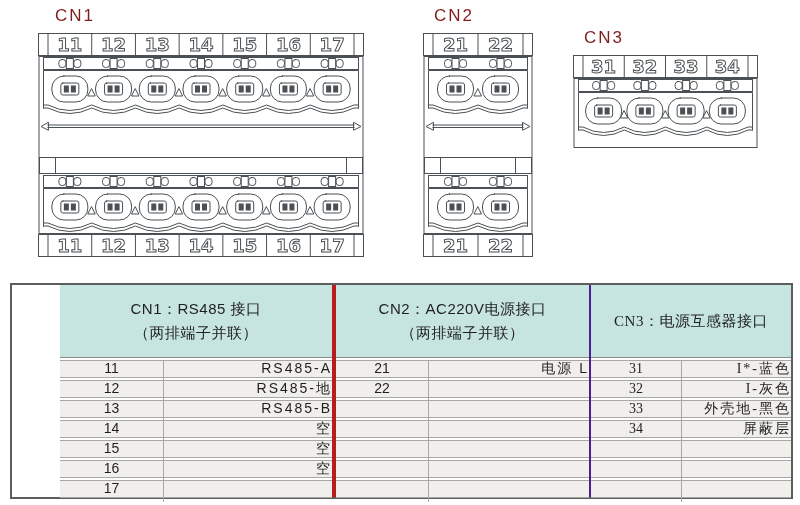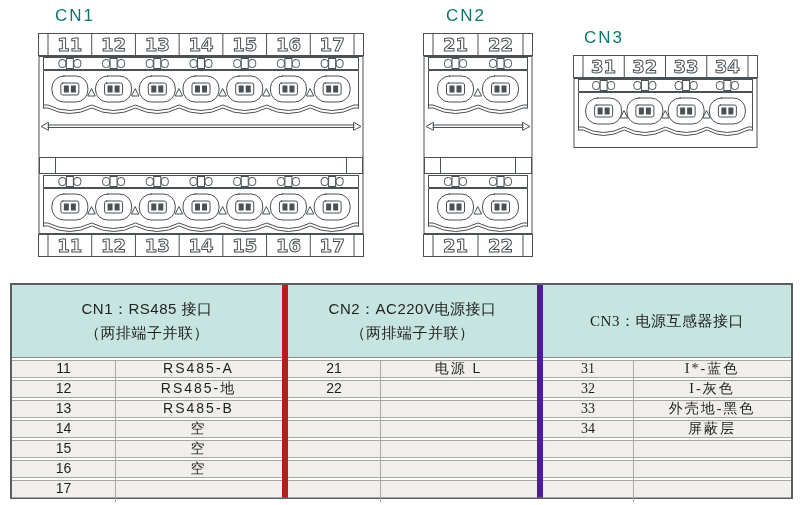--- a/index.html
+++ b/index.html
@@ -5,61 +5,61 @@
   html,body{margin:0;padding:0;}
   body{
     width:800px;height:505px;background:#ffffff;
     font-family:"Liberation Sans","DejaVu Sans",sans-serif;
     position:relative;overflow:hidden;color:#1f1f1f;
   }
   .page{position:absolute;inset:0;}
 
   
   .conn-label{
-    position:absolute;font-size:17px;letter-spacing:2px;color:#0f766e;
+    position:absolute;font-size:17px;letter-spacing:2px;color:#7f1d1d;
   }
   .cn-svg{position:absolute;stroke-linecap:square;}
   .cn-svg .ln{stroke:#4b5054;stroke-width:1;fill:none;}
   .cn-svg .sq{fill:#4b5054;stroke:none;}
   .cn-svg text{fill:#141414;stroke:none;font-family:"DejaVu Sans","Liberation Sans",sans-serif;
     font-size:18px;font-weight:bold;text-anchor:middle;}
 
   
   .term-table{
     position:absolute;left:10px;top:283px;width:783px;height:216px;
     border:2px solid #5d5d60;background:#ffffff;display:flex;box-sizing:border-box;
   }
   .tgroup{position:relative;box-sizing:border-box;height:100%;}
-  .tgroup.g0{width:276px;border-right:6px solid #b91c1c;}
-  .tgroup.g1{width:255px;border-right:6px solid #4c1d95;}
+  .tgroup.g0{width:276px;border-right:4px solid #b91c1c;margin-left:48px;}
+  .tgroup.g1{width:255px;border-right:2px solid #4c1d95;}
   .tgroup.g2{flex:1;font-family:Liberation Serif, serif;}
   .thead{
     height:72px;background:var(--header-bg,#c6e4e0);
     border-bottom:1px solid #8a8a88;
     display:flex;flex-direction:column;justify-content:center;align-items:center;
     gap:5px;font-size:15px;letter-spacing:0.5px;
   }
   .thead div:empty{display:none;}
   .trows{position:relative;}
   .trow{
     height:16px;margin-top:2px;background:var(--row-bg,#f1efec);
     border-top:1px solid #a9a7a3;border-bottom:1px solid #a9a7a3;
     display:flex;font-size:14px;line-height:15px;
   }
   .pin{text-align:center;}
-  .desc{flex:1;text-align:center;letter-spacing:2px;}
+  .desc{flex:1;text-align:right;letter-spacing:2px;}
   .col-div{position:absolute;top:0;width:1px;background:#a9a7a3;}
 </style>
 </head>
 <body>
 
 <div class="page">
 
   <div class="conn-label" style="left:55px;top:6px">CN1</div>
-  <div class="conn-label" style="left:446px;top:6px">CN2</div>
+  <div class="conn-label" style="left:434px;top:6px">CN2</div>
   <div class="conn-label" style="left:584px;top:28px">CN3</div>
 
   <svg class="cn-svg" style="left:38px;top:33px" width="326" height="225">
       <g class="ln">
         <rect x="0.5" y="0.5" width="325" height="22" class="ln"></rect>
         <line x1="10" y1="0.5" x2="10" y2="22.5" class="ln"></line>
         <line x1="53.714285714285715" y1="0.5" x2="53.714285714285715" y2="22.5" class="ln"></line>
         <line x1="97.42857142857143" y1="0.5" x2="97.42857142857143" y2="22.5" class="ln"></line>
         <line x1="141.14285714285714" y1="0.5" x2="141.14285714285714" y2="22.5" class="ln"></line>
         <line x1="184.85714285714286" y1="0.5" x2="184.85714285714286" y2="22.5" class="ln"></line>

